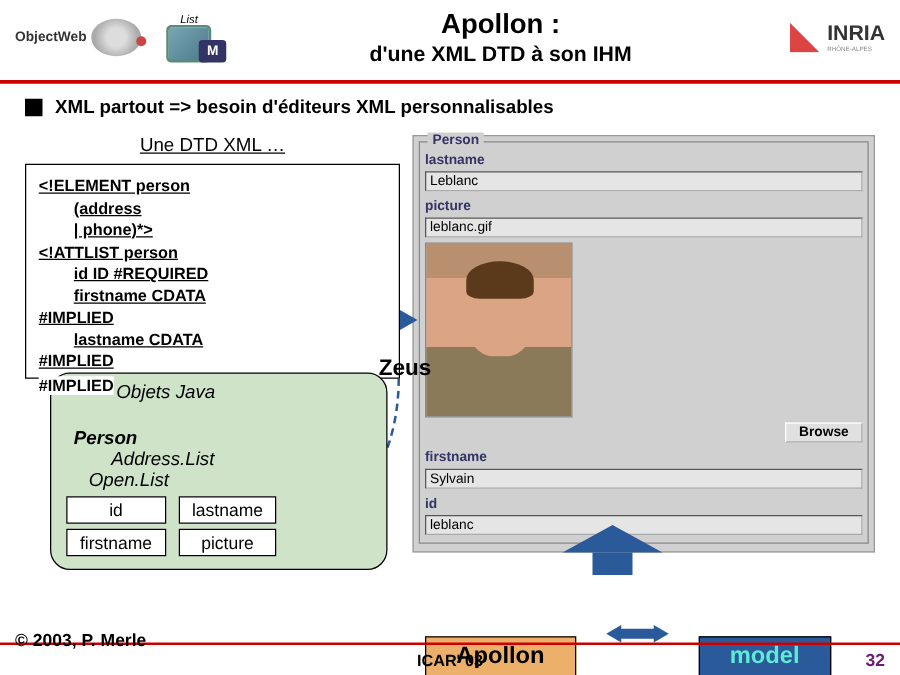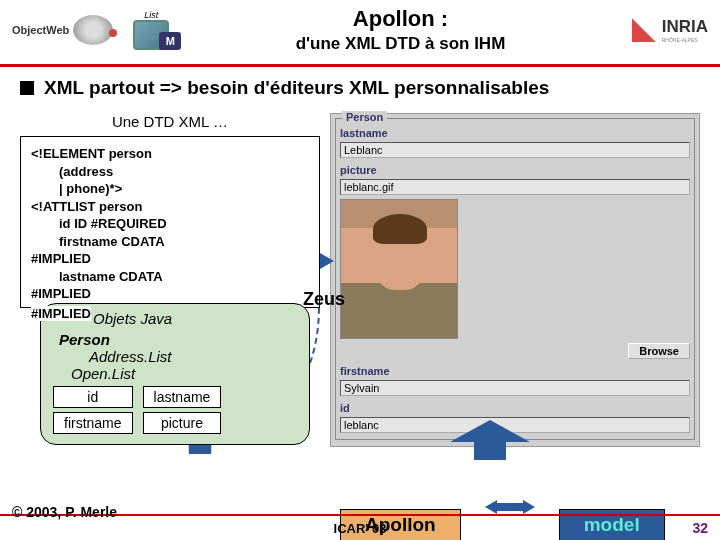--- a/index.html
+++ b/index.html
@@ -20,29 +20,29 @@
   .title-sub { font-size: 17px; font-weight: bold; margin-top: 2px; }
   .inria-logo { display: flex; align-items: center; gap: 6px; font-size: 17px; font-weight: bold; color: #333; justify-content: flex-end;}
   .inria-tri { width: 24px; height: 24px; background: linear-gradient(45deg, #d44 50%, #e88 50%); clip-path: polygon(0 0, 100% 100%, 0 100%); }
   .inria-sub { font-size: 5px; color: #888; font-weight: normal; display: block; }
 
   .redline { height: 3px; background: #c00; margin: 6px 0 10px; }
 
   .content { padding: 0 20px; }
   .bullet-line { display: flex; align-items: center; gap: 10px; margin-bottom: 14px; }
   .bullet-sq { width: 14px; height: 14px; background: #000; }
-  .bullet-text { font-size: 19px; font-weight: bold; }
+  .bullet-text { font-size: 15px; font-weight: bold; }
 
   .main-area { display: flex; gap: 10px; position: relative; }
-  .left-col { width: 300px; position: relative; }
+  .left-col { width: 300px; position: relative; text-decoration: underline; }
   .une-dtd { text-align: center; font-size: 15px; margin-bottom: 6px; }
   .dtd-box { border: 1.5px solid #000; background: #fff; padding: 8px 10px; font-size: 13px; font-weight: bold; line-height: 1.35; position: relative; z-index: 2; height: 172px; }
   .dtd-box .ind { padding-left: 28px; display: block; }
   .objets-box { position: absolute; left: 20px; top: 190px; width: 270px; background: #cfe3c9; border: 1.5px solid #000; border-radius: 16px; padding: 6px 12px 10px; font-size: 15px; z-index: 3; }
-  .objets-title { font-style: italic; margin-left: 40px; margin-bottom: 4px; }
+  .objets-title { font-style: italic; margin-left: 40px; margin-bottom: 20px; }
   .objets-box .p1 { font-weight: bold; font-style: italic; margin-left: 6px; }
   .objets-box .p2 { font-style: italic; margin-left: 36px; }
   .objets-box .p3 { font-style: italic; margin-left: 18px; }
   .attrs-row { display: flex; gap: 10px; margin-top: 4px; }
   .attr-cell { border: 1.5px solid #000; background: #fff; padding: 2px 10px; font-size: 14px; text-align: center; }
 
   .zeus-label { position: absolute; left: 283px; top: 176px; font-size: 18px; font-weight: bold; z-index: 5; }
   .zeus-ellipse { position: absolute; left: 180px; top: 90px; width: 120px; height: 210px; border: 2px dashed #2a5a9a; border-radius: 50%; z-index: 1; }
   .zeus-arrow { position: absolute; left: 300px; top: 140px; width: 0; height: 0; border-top: 8px solid transparent; border-bottom: 8px solid transparent; border-left: 14px solid #2a5a9a; z-index: 1; }
 

